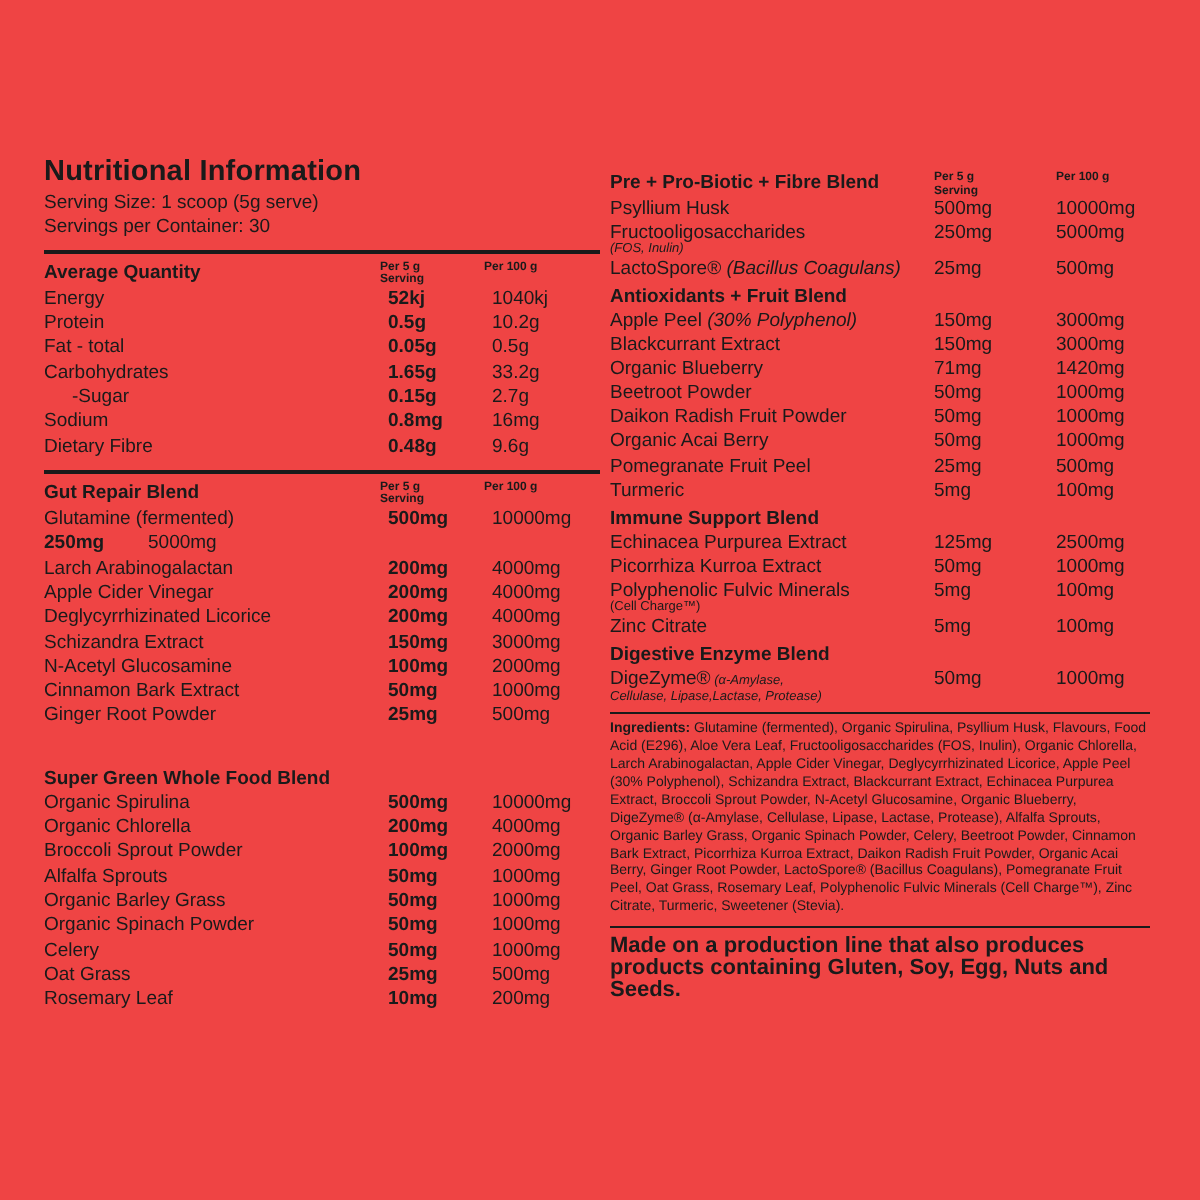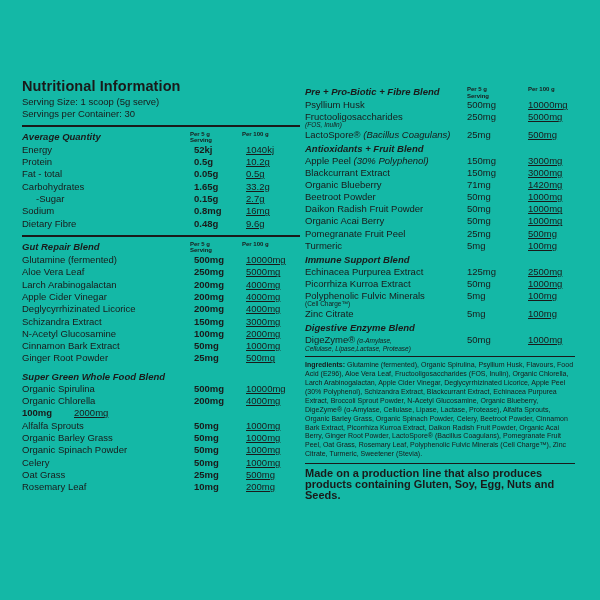--- a/index.html
+++ b/index.html
@@ -1,51 +1,51 @@
 <!DOCTYPE html>
 <html><head>
 <meta charset="utf-8">
 <style>
   html,body{margin:0;padding:0;background:#fff;}
   .sheet{
-    position:relative;width:600px;height:600px;background:#14b8a6;
+    position:relative;width:600px;height:600px;background:#ef4444;
     font-family:"Liberation Sans","DejaVu Sans",sans-serif;color:#1a1a1a;
     overflow:hidden;
   }
   .col{position:absolute;top:78px;}
   .col.left{left:22px;width:278px;}
   .col.right{left:305px;top:84px;width:270px;}
 
   .title{font-size:14.5px;font-weight:bold;line-height:16px;margin:0 0 2px 0;letter-spacing:.1px;}
   .bold-line{font-size:9.5px;font-weight:normal;line-height:11.8px;}
 
   hr{border:none;margin:0;}
   hr.thick{border-top:2.4px solid #1a1a1a;margin:5px 0 3px 0;}
   hr.thin{border-top:1px solid #1a1a1a;margin:4px 0 4px 0;}
 
   .sec{margin-top:1px;}
   .sec-head{display:flex;align-items:flex-start;}
-  .sec-title{font-size:9.5px;font-weight:bold;line-height:13px;flex:none;font-style:italic;}
+  .sec-title{font-size:9.5px;font-weight:bold;line-height:13px;flex:none;}
   .left .sec-title{width:168px;}
   .right .sec-title{width:162px;}
   .colh{font-size:6px;font-weight:bold;line-height:6.6px;flex:none;padding-top:1px;}
   .left .colh.c1{width:52px;}
   .right .colh.c1{width:61px;}
   .colh.c2{flex:1;}
 
   .row{display:flex;align-items:flex-start;font-size:9.5px;line-height:12.3px;}
   .right .row{line-height:12.1px;}
   .lbl{flex:none;}
   .left .lbl{width:172px;}
   .right .lbl{width:162px;}
   .lbl.ind{padding-left:14px;box-sizing:border-box;}
   .v1{flex:none;}
   .left .v1{width:52px;font-weight:bold;}
   .right .v1{width:61px;}
-  .v2{flex:1;text-decoration:underline;}
+  .v2{flex:1;}
   .lbl i.small{font-size:6.5px;}
   .sub{display:block;font-size:6.5px;line-height:7.5px;margin-top:-2px;}
   .sub.it{font-style:italic;}
 
   .ingredients{font-size:7px;line-height:8.9px;margin:0;letter-spacing:0px;}
   .ingredients .b{font-weight:bold;}
   .allergen{font-size:11px;font-weight:bold;line-height:11px;margin:2px 0 0 0;}
 </style>
 </head>
 <body>
@@ -105,21 +105,20 @@
           <span class="sec-title">Gut Repair Blend</span>
           <span class="colh c1">Per 5 g<br>Serving</span>
           <span class="colh c2">Per 100 g</span>
         </div>
         <div class="row">
           <span class="lbl">Glutamine (fermented)</span>
           <span class="v1">500mg</span>
           <span class="v2">10000mg</span>
         </div>
         <div class="row">
-          <span class="lbl">Aloe Vera Leaf</span>
           <span class="v1">250mg</span>
           <span class="v2">5000mg</span>
         </div>
         <div class="row">
           <span class="lbl">Larch Arabinogalactan</span>
           <span class="v1">200mg</span>
           <span class="v2">4000mg</span>
         </div>
         <div class="row">
           <span class="lbl">Apple Cider Vinegar</span>
@@ -145,35 +144,36 @@
           <span class="lbl">Cinnamon Bark Extract</span>
           <span class="v1">50mg</span>
           <span class="v2">1000mg</span>
         </div>
         <div class="row">
           <span class="lbl">Ginger Root Powder</span>
           <span class="v1">25mg</span>
           <span class="v2">500mg</span>
         </div>
       </div>
-    <div class="sec" style="margin-top:5px">
+    <div class="sec" style="margin-top:18px">
         <div class="sec-head">
           <span class="sec-title">Super Green Whole Food Blend</span>
         </div>
         <div class="row">
           <span class="lbl">Organic Spirulina</span>
           <span class="v1">500mg</span>
           <span class="v2">10000mg</span>
         </div>
         <div class="row">
           <span class="lbl">Organic Chlorella</span>
           <span class="v1">200mg</span>
           <span class="v2">4000mg</span>
         </div>
         <div class="row">
+          <span class="lbl">Broccoli Sprout Powder</span>
           <span class="v1">100mg</span>
           <span class="v2">2000mg</span>
         </div>
         <div class="row">
           <span class="lbl">Alfalfa Sprouts</span>
           <span class="v1">50mg</span>
           <span class="v2">1000mg</span>
         </div>
         <div class="row">
           <span class="lbl">Organic Barley Grass</span>

